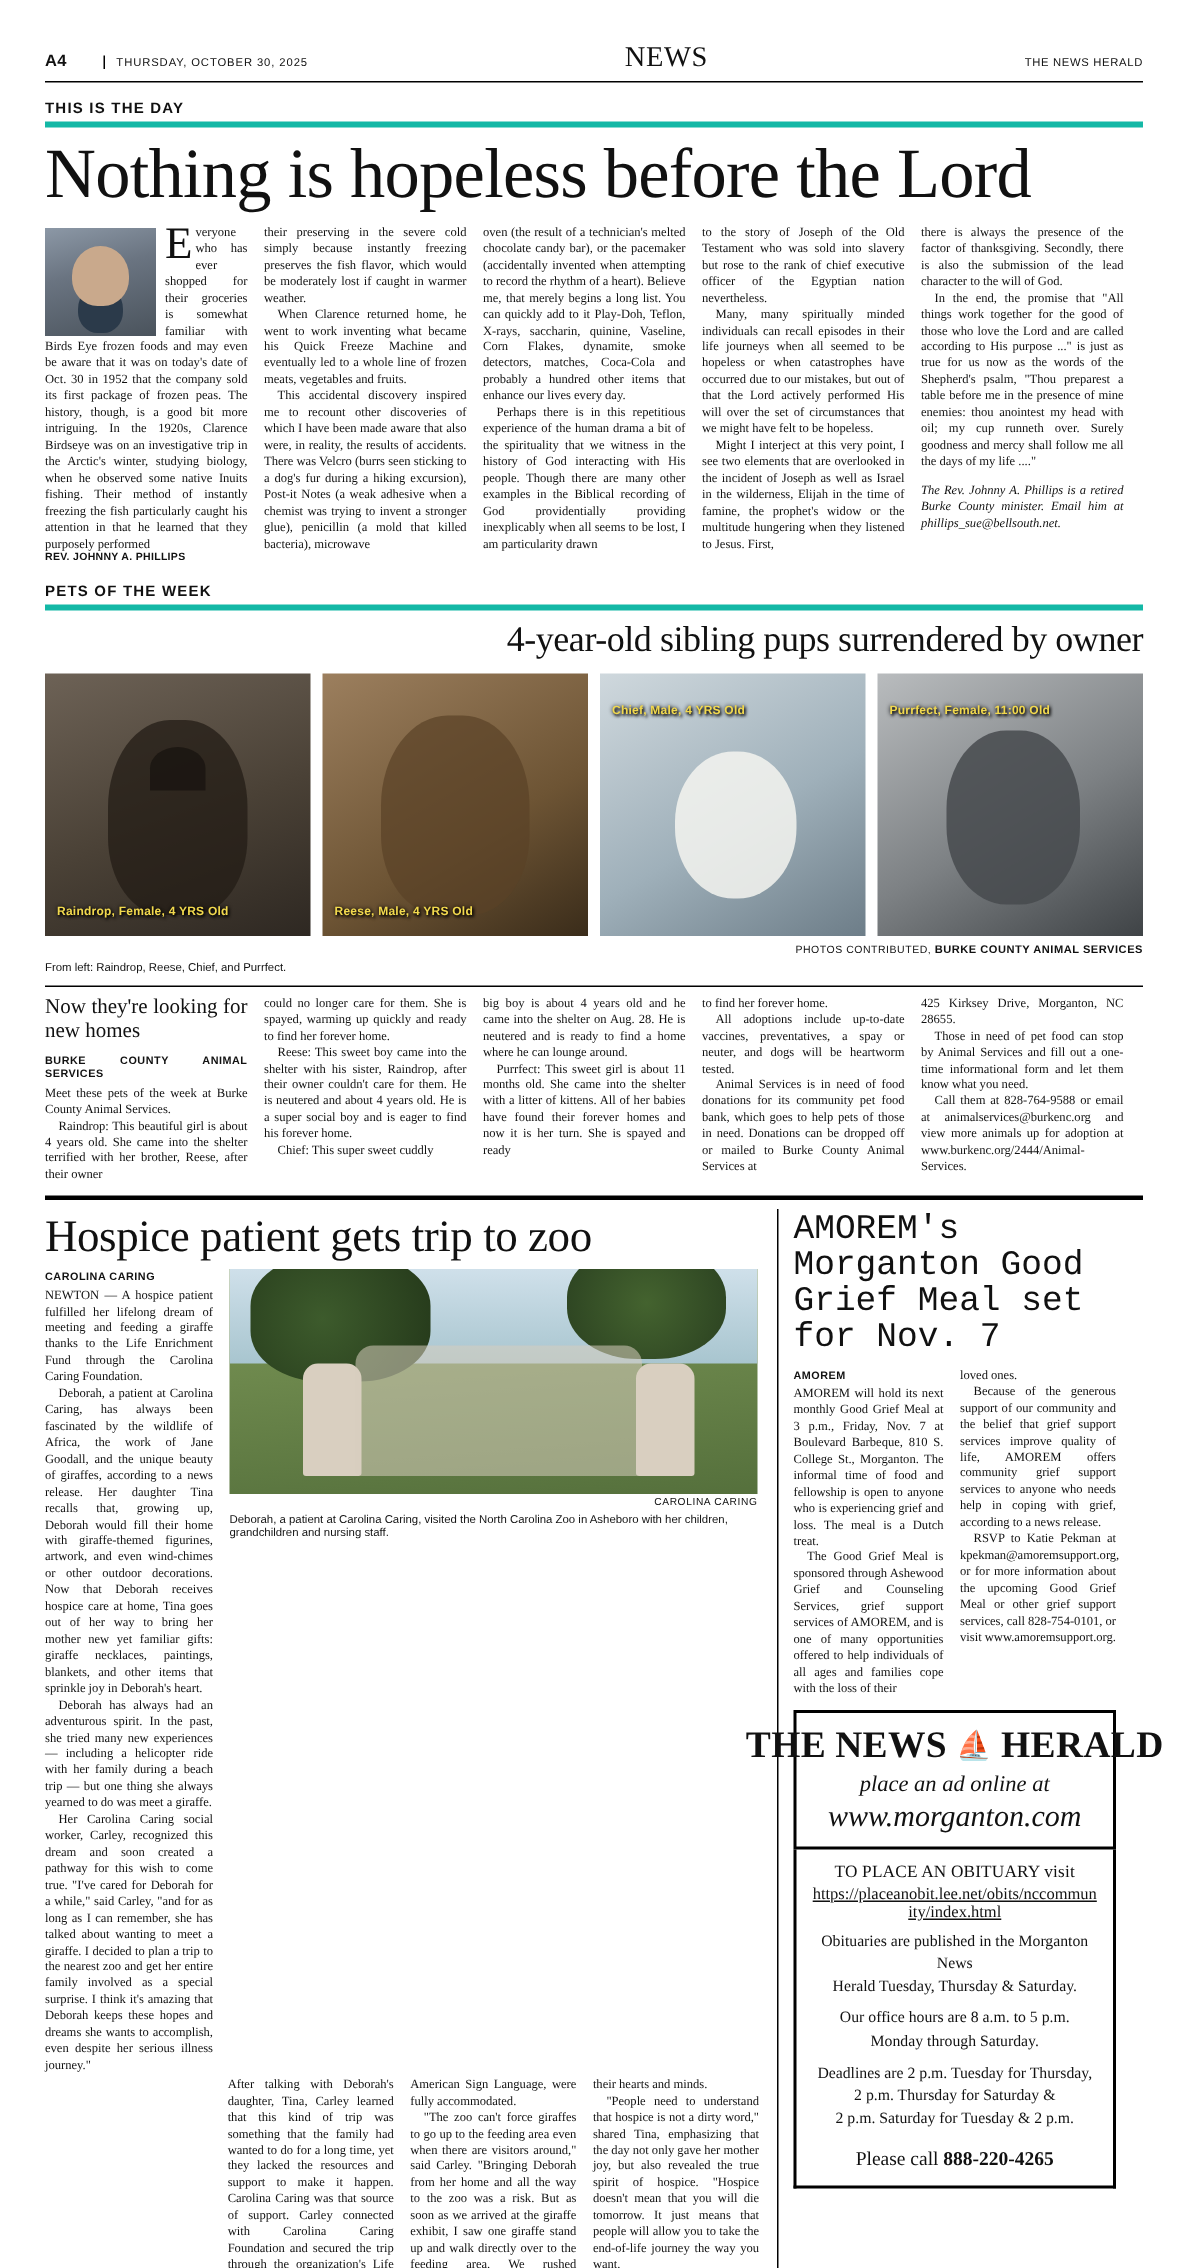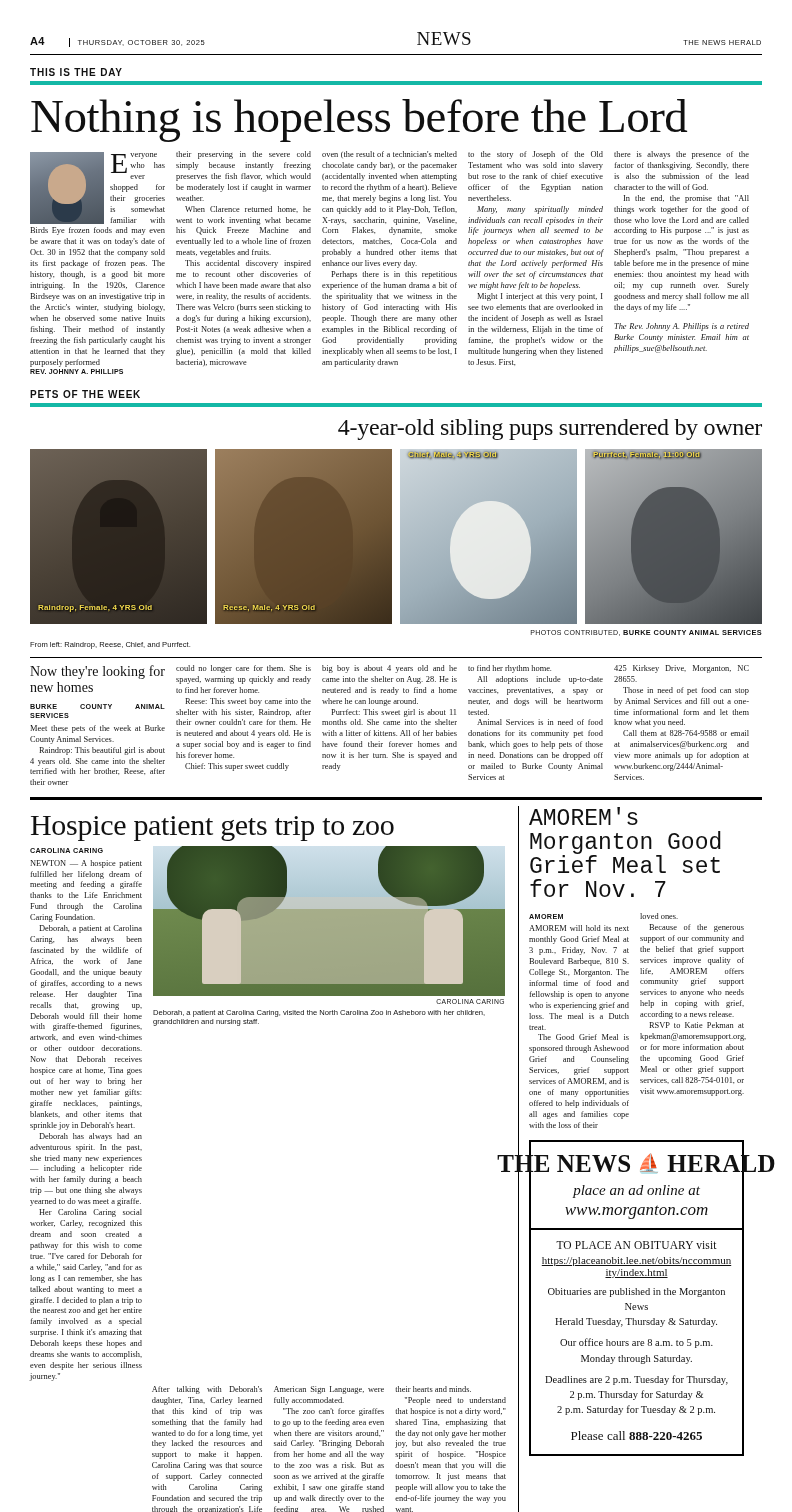--- a/index.html
+++ b/index.html
@@ -113,21 +113,21 @@
   .p4 .dogform { left: 26%; top: 22%; width: 50%; height: 66%; background: rgba(70,74,77,.85); border-radius: 45%; }
   .photo-tag {
     position: absolute; left: 8px;
     font-family: "Liberation Sans", sans-serif;
     font-weight: bold; font-size: 8px;
     color: #f2d94e;
     text-shadow: 0 0 3px #000, 1px 1px 2px #000;
     letter-spacing: .02em;
   }
   .tag-bottom { bottom: 12px; }
-  .tag-top { top: 1px; }
+  .tag-top { top: 20px; }
   .photo-credit {
     text-align: right;
     font-family: "Liberation Sans", sans-serif;
     font-size: 7px; letter-spacing: .05em;
     margin-top: 4px;
   }
   .photo-credit b { font-size: 7.4px; }
   .cutline {
     font-family: "Liberation Sans", sans-serif;
     font-size: 7.6px;
@@ -161,21 +161,21 @@
 
   
   .ad-box { border: 2px solid #000; margin-top: 8px; padding: 8px 10px; text-align: center; }
   .nh-logo {
     font-family: "Liberation Serif", serif;
     font-size: 25px; letter-spacing: .01em; font-weight: bold;
     display: flex; align-items: center; justify-content: center; gap: 6px;
   }
   .nh-logo .flag { font-size: 19px; }
   .ad-italic { font-style: italic; font-size: 15px; margin-top: 4px; }
-  .ad-url { font-style: italic; font-size: 17px; margin-top: 1px; }
+  .ad-url { font-style: italic; font-size: 20px; margin-top: 1px; }
   .ob-box { border: 2px solid #000; border-top: none; padding: 9px 10px 10px 10px; text-align: center; }
   .ob-title { font-size: 11.5px; letter-spacing: .01em; }
   .ob-link { font-size: 11px; text-decoration: underline; word-break: break-all; margin-top: 3px; display: block; }
   .ob-line { font-size: 10.5px; margin-top: 6px; line-height: 1.45; }
   .ob-phone { font-size: 13px; margin-top: 10px; }
 
   a { color: inherit; }
 </style>
 </head>
 <body>
@@ -209,21 +209,21 @@
     </div>
     <div class="col" style="width:135px">
       <p class="first">
           <span style="display: block; text-indent: 0px; text-align: justify;">oven (the result of a technician's melted chocolate candy bar), or the pacemaker (accidentally invented when attempting to record the rhythm of a heart). Believe me, that merely begins a long list. You can quickly add to it Play-Doh, Teflon, X-rays, saccharin, quinine, Vaseline, Corn Flakes, dynamite, smoke detectors, matches, Coca-Cola and probably a hundred other items that enhance our lives every day.</span>
           <span style="display: block; text-indent: 9px; text-align: justify;">Perhaps there is in this repetitious experience of the human drama a bit of the spirituality that we witness in the history of God interacting with His people. Though there are many other examples in the Biblical recording of God providentially providing inexplicably when all seems to be lost, I am particularity drawn</span>
         </p>
     </div>
     <div class="col" style="width:135px">
       <p class="first">
           <span style="display: block; text-indent: 0px; text-align: justify;">to the story of Joseph of the Old Testament who was sold into slavery but rose to the rank of chief executive officer of the Egyptian nation nevertheless.</span>
-          <span style="display: block; text-indent: 9px; text-align: justify; font-style: italic;">Many, many spiritually minded individuals can recall episodes in their life journeys when all seemed to be hopeless or when catastrophes have occurred due to our mistakes, but out of that the Lord actively performed His will over the set of circumstances that we might have felt to be hopeless.</span>
+          <span style="display: block; text-indent: 9px; text-align: justify;">Many, many spiritually minded individuals can recall episodes in their life journeys when all seemed to be hopeless or when catastrophes have occurred due to our mistakes, but out of that the Lord actively performed His will over the set of circumstances that we might have felt to be hopeless.</span>
           <span style="display: block; text-indent: 9px; text-align: justify;">Might I interject at this very point, I see two elements that are overlooked in the incident of Joseph as well as Israel in the wilderness, Elijah in the time of famine, the prophet's widow or the multitude hungering when they listened to Jesus. First,</span>
         </p>
     </div>
     <div class="col" style="width:135px">
       <p class="first">
           <span style="display: block; text-indent: 0px; text-align: justify;">there is always the presence of the factor of thanksgiving. Secondly, there is also the submission of the lead character to the will of God.</span>
           <span style="display: block; text-indent: 9px; text-align: justify;">In the end, the promise that "All things work together for the good of those who love the Lord and are called according to His purpose ..." is just as true for us now as the words of the Shepherd's psalm, "Thou preparest a table before me in the presence of mine enemies: thou anointest my head with oil; my cup runneth over. Surely goodness and mercy shall follow me all the days of my life ...."</span>
         </p>
       <p class="noind italic-note" style="margin-top:8px">The Rev. Johnny A. Phillips is a retired Burke County minister. Email him at phillips_sue@bellsouth.net.</p>
     </div>
@@ -276,21 +276,21 @@
         </p>
     </div>
     <div class="col" style="width:135px">
       <p class="first">
           <span style="display: block; text-indent: 0px; text-align: justify;">big boy is about 4 years old and he came into the shelter on Aug. 28. He is neutered and is ready to find a home where he can lounge around.</span>
           <span style="display: block; text-indent: 9px; text-align: justify;">Purrfect: This sweet girl is about 11 months old. She came into the shelter with a litter of kittens. All of her babies have found their forever homes and now it is her turn. She is spayed and ready</span>
         </p>
     </div>
     <div class="col" style="width:135px">
       <p class="first">
-          <span style="display: block; text-indent: 0px; text-align: justify;">to find her rhythm home.</span>
+          <span style="display: block; text-indent: 0px; text-align: justify;">to find her forever home.</span>
           <span style="display: block; text-indent: 9px; text-align: justify;">All adoptions include up-to-date vaccines, preventatives, a spay or neuter, and dogs will be heartworm tested.</span>
           <span style="display: block; text-indent: 9px; text-align: justify;">Animal Services is in need of food donations for its community pet food bank, which goes to help pets of those in need. Donations can be dropped off or mailed to Burke County Animal Services at</span>
         </p>
     </div>
     <div class="col" style="width:135px">
       <p class="first">
           <span style="display: block; text-indent: 0px; text-align: justify;">425 Kirksey Drive, Morganton, NC 28655.</span>
           <span style="display: block; text-indent: 9px; text-align: justify;">Those in need of pet food can stop by Animal Services and fill out a one-time informational form and let them know what you need.</span>
           <span style="display: block; text-indent: 9px; text-align: justify;">Call them at 828-764-9588 or email at animalservices@burkenc.org and view more animals up for adoption at www.burkenc.org/2444/Animal-Services.</span>
         </p>

